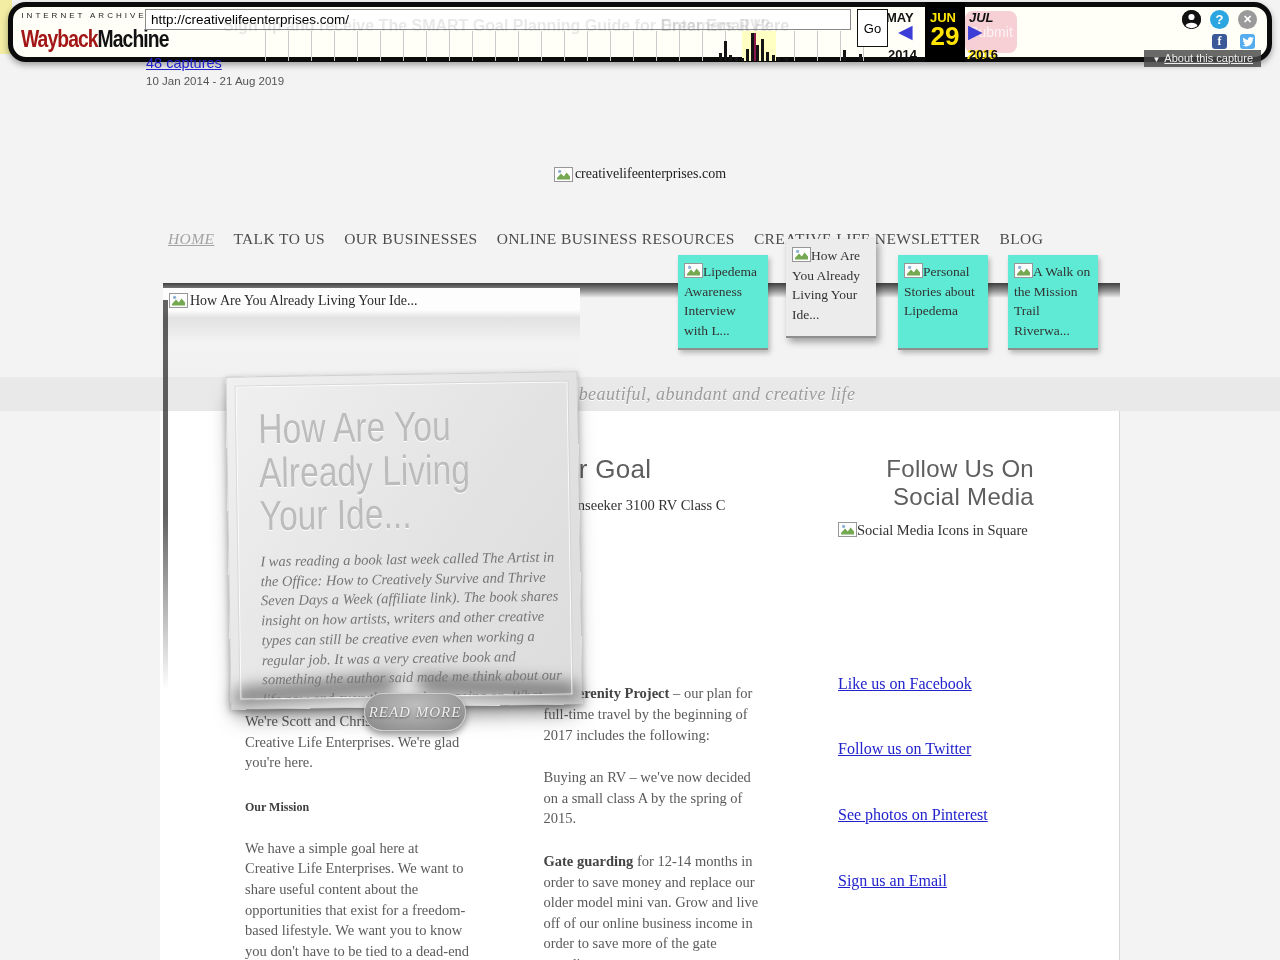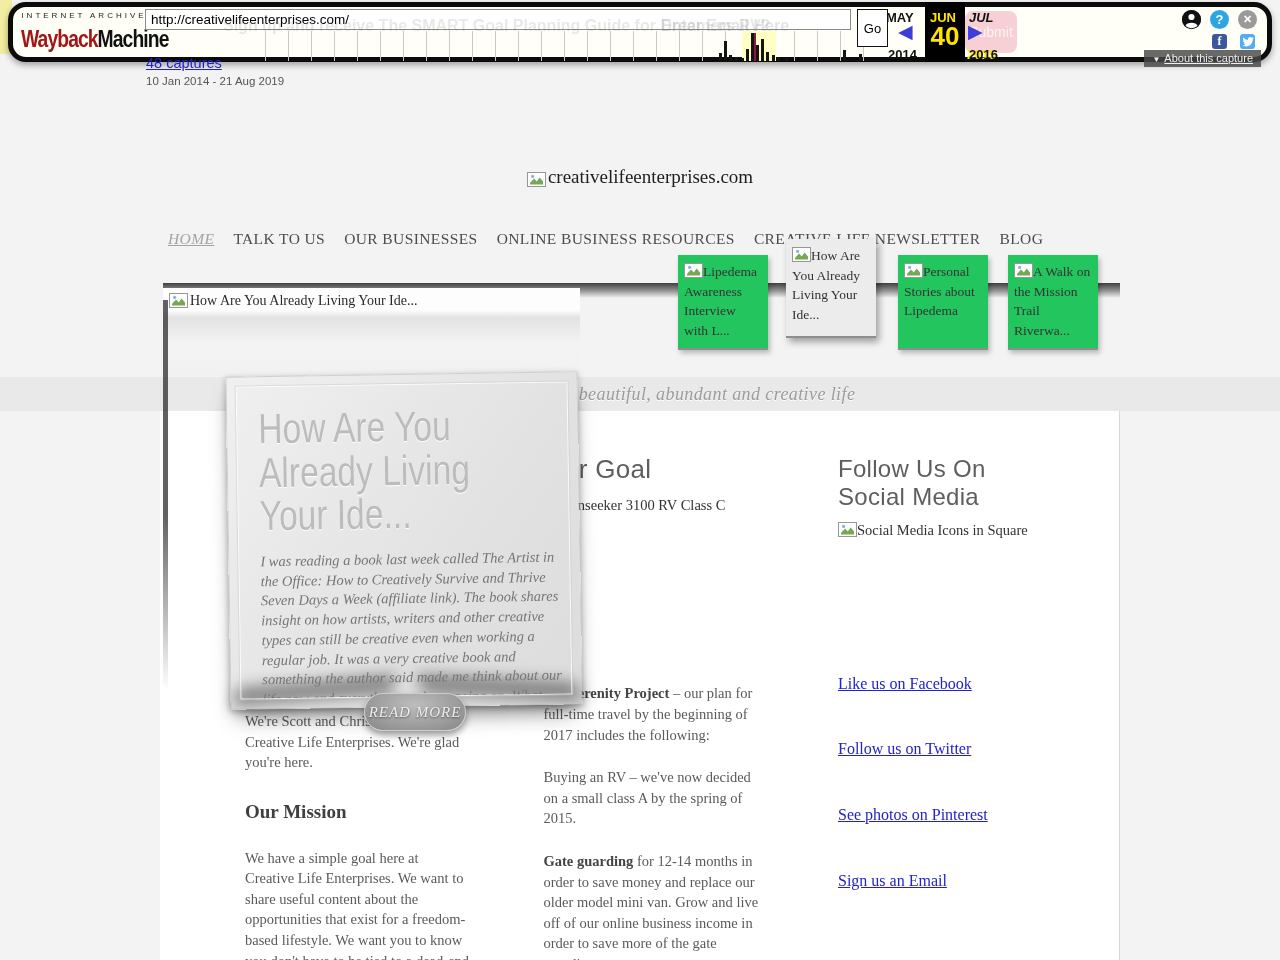--- a/index.html
+++ b/index.html
@@ -45,34 +45,34 @@
         font-family:"Liberation Sans",sans-serif; font-weight:bold; font-size:13px; line-height:19px; color:#fff; cursor:pointer; z-index:4; }
   .wb-sq { position:absolute; top:27px; width:15px; height:15px; border-radius:3px; color:#fff; text-align:center;
         font-family:"Liberation Serif",serif; font-weight:bold; font-size:12px; line-height:15px; cursor:pointer; z-index:4; }
   .wb-about { position:absolute; right:6px; top:43px; background:rgba(72,72,72,.82); color:#eee;
         font-family:"Liberation Sans",sans-serif; font-size:11px; padding:2px 8px 3px; cursor:pointer; z-index:4; }
   .wb-about span.lbl { text-decoration:underline; }
   .wb-about .tri { font-size:8px; margin-right:4px; }
 
   
   .site-logo { position:absolute; left:160px; top:166px; width:960px; display:flex; justify-content:center;
-        align-items:center; gap:2px; font-size:19px; color:#1d1d1d; cursor:pointer; }
+        align-items:center; gap:2px; font-size:14px; color:#1d1d1d; cursor:pointer; }
   .main-nav { position:absolute; left:168px; top:230px; display:flex; gap:19px; }
   .main-nav .nav-item { font-size:15.5px; letter-spacing:.4px; color:#4c4c4c; cursor:pointer; white-space:nowrap; }
   .main-nav .nav-item.active { font-style:italic; color:#a3a3a3;text-decoration:underline; }
 
   .slider-bar { position:absolute; left:163px; top:283px; width:957px; height:15px;
         background:linear-gradient(to bottom,#3f3f3f,#9a9a9a 55%,rgba(200,200,200,0)); z-index:3; }
   .hero { position:absolute; left:163px; top:288px; width:417px; height:89px; z-index:4;
         background:linear-gradient(to bottom,#fdfdfd 0 22px,#e2e2e2 30px,#f3f3f3 55px,#f1f1f1); padding:5px 6px; }
   .alt-line { font-size:14px; color:#2a2a2a; display:flex; align-items:flex-start; gap:2px; }
   .hero-edge { position:absolute; left:163px; top:300px; width:5px; height:390px; z-index:12;
         background:linear-gradient(to bottom,rgba(45,45,45,.75) 0 55%,rgba(45,45,45,0)); }
 
-  .thumb { position:absolute; top:255px; width:90px; height:95px; background:#22c55e; padding:7px 6px; z-index:5;
+  .thumb { position:absolute; top:255px; width:90px; height:95px; background:#5eead4; padding:7px 6px; z-index:5;
         font-size:13.5px; line-height:1.45; color:#333; border-bottom:2px solid #8e8e8e;
         box-shadow:2px 3px 5px rgba(0,0,0,.25); cursor:pointer; }
   .thumb.active { top:239px; height:99px; background:#ececec; z-index:6; box-shadow:3px 4px 7px rgba(0,0,0,.35); }
   .thumb .bimg { vertical-align:-2px; }
 
   .tagline-band { position:absolute; left:0; top:377px; width:1280px; height:34px; background:#e9e9e9; z-index:2;
         display:flex; align-items:center; justify-content:center; }
   .tagline { font-style:italic; font-size:18px; color:#9b9b9b; text-shadow:0 1px 0 #fff; letter-spacing:.4px; }
 
   .content { position:absolute; left:160px; top:411px; width:960px; height:549px; background:#fff;
@@ -80,21 +80,21 @@
   .col { color:#5a5a5a; font-size:14.5px; line-height:1.42; }
   .col p { margin-top:22px; }
   .col-left { width:226px; padding-top:300px; }
   .col-mid { width:222px; padding-top:44px; }
   .col-right { width:196px; padding-top:44px; }
   .h-light { font-family:"Liberation Sans",sans-serif; font-size:26px; color:#5e5e5e; letter-spacing:.3px; line-height:1.15; }
   .img-alt { margin-top:10px; font-size:14.5px; color:#333; }
   .img-alt .bimg { vertical-align:-2px; }
   .spacer-img { height:146px; }
   .spacer-social { height:132px; }
-  .mission-h { font-weight:bold; font-size:19px; color:#3f3f3f; margin-top:26px; }
+  .mission-h { font-weight:bold; font-size:12px; color:#3f3f3f; margin-top:26px; }
   .b { font-weight:bold; color:#444; }
   .social-link { display:block; margin-bottom:43px; font-size:16px; color:#2222cc; text-decoration:underline; cursor:pointer; }
 
   
   .card { position:absolute; left:228px; top:374px; width:352px; height:333px; z-index:20;
         background:linear-gradient(125deg,#f0f0f0,#e2e2e2 60%,#dcdcdc); transform:rotate(-0.9deg);
         box-shadow:0 14px 22px -8px rgba(0,0,0,.55), 0 2px 6px rgba(0,0,0,.25);
         border:1px solid #cfcfcf; }
   .card::before, .card::after { content:""; position:absolute; bottom:8px; width:45%; height:18px;
         background:rgba(0,0,0,.45); filter:blur(8px); z-index:-1; }
@@ -156,21 +156,21 @@
         <div class="wb-bar" style="left: 578px; height: 11px;"></div>
         <div class="wb-bar" style="left: 594px; height: 7px;"></div>
         <div class="wb-marker" style="left: 489px;"></div>
       </div>
 
     <div class="wb-blackcol"></div>
     <span class="wb-month" style="left:873px;">MAY</span>
     <span class="wb-month cur" style="left:917px;">JUN</span>
     <span class="wb-month" style="left:956px;font-style:italic;">JUL</span>
     <span class="wb-arrow" style="left:885px;">◀</span>
-    <span class="wb-day">40</span>
+    <span class="wb-day">29</span>
     <span class="wb-arrow" style="left:955px;">▶</span>
     <span class="wb-year" style="left:875px;">2014</span>
     <span class="wb-year cur" style="left:954px;text-align:center;">2015</span>
     <span class="wb-year" style="left:956px;">2016</span>
 
     <div class="wb-roundicon" style="right:66px; background:#111;">
       <svg width="19" height="19" viewBox="0 0 19 19">
           <circle cx="9.5" cy="9.5" r="9.5" fill="#111"></circle>
           <circle cx="9.5" cy="7" r="3.1" fill="#fff"></circle>
           <path d="M3.5 16 C4.5 11.8 14.5 11.8 15.5 16 A9.5 9.5 0 0 1 3.5 16 Z" fill="#fff"></path>
@@ -269,21 +269,21 @@
             </svg></span><span>Sunseeker 3100 RV Class C</span>
       </div>
       <div class="spacer-img"></div>
       <p><span>The </span><span class="b">Serenity Project</span><span> – our plan  for full-time travel by the  beginning of 2017 includes the  following:</span></p>
       <p>Buying an RV – we've now decided on a small class A by the spring of 2015.</p>
       <p><span class="b">Gate guarding</span><span> for 12-14 months in order to save money and replace our older model mini van.  Grow and live off of our online business income in order to save more of the gate guarding money.</span></p>
 
     </div>
 
     <div class="col col-right">
-      <div class="h-light" style="font-size:24px;">Follow Us On Social Media</div>
+      <div class="h-light" style="font-size:24px;text-align:right;">Follow Us On Social Media</div>
       <div class="img-alt">
         <span class="bimg"><svg width="19" height="15" viewBox="0 0 19 15">
               <rect x="0.5" y="0.5" width="18" height="14" fill="#fdfdfd" stroke="#979797"></rect>
               <path d="M3 11 L7 6.5 L9.8 9.4 L12.6 5.6 L16 9.6 V12.5 H3 Z" fill="#74a851"></path>
               <circle cx="5.6" cy="4.4" r="1.6" fill="#8fb3d8"></circle>
             </svg></span><span>Social Media Icons in Square</span>
       </div>
       <div class="spacer-social"></div>
       <a class="social-link">Like us on Facebook</a>
       <a class="social-link">Follow us on Twitter</a>

